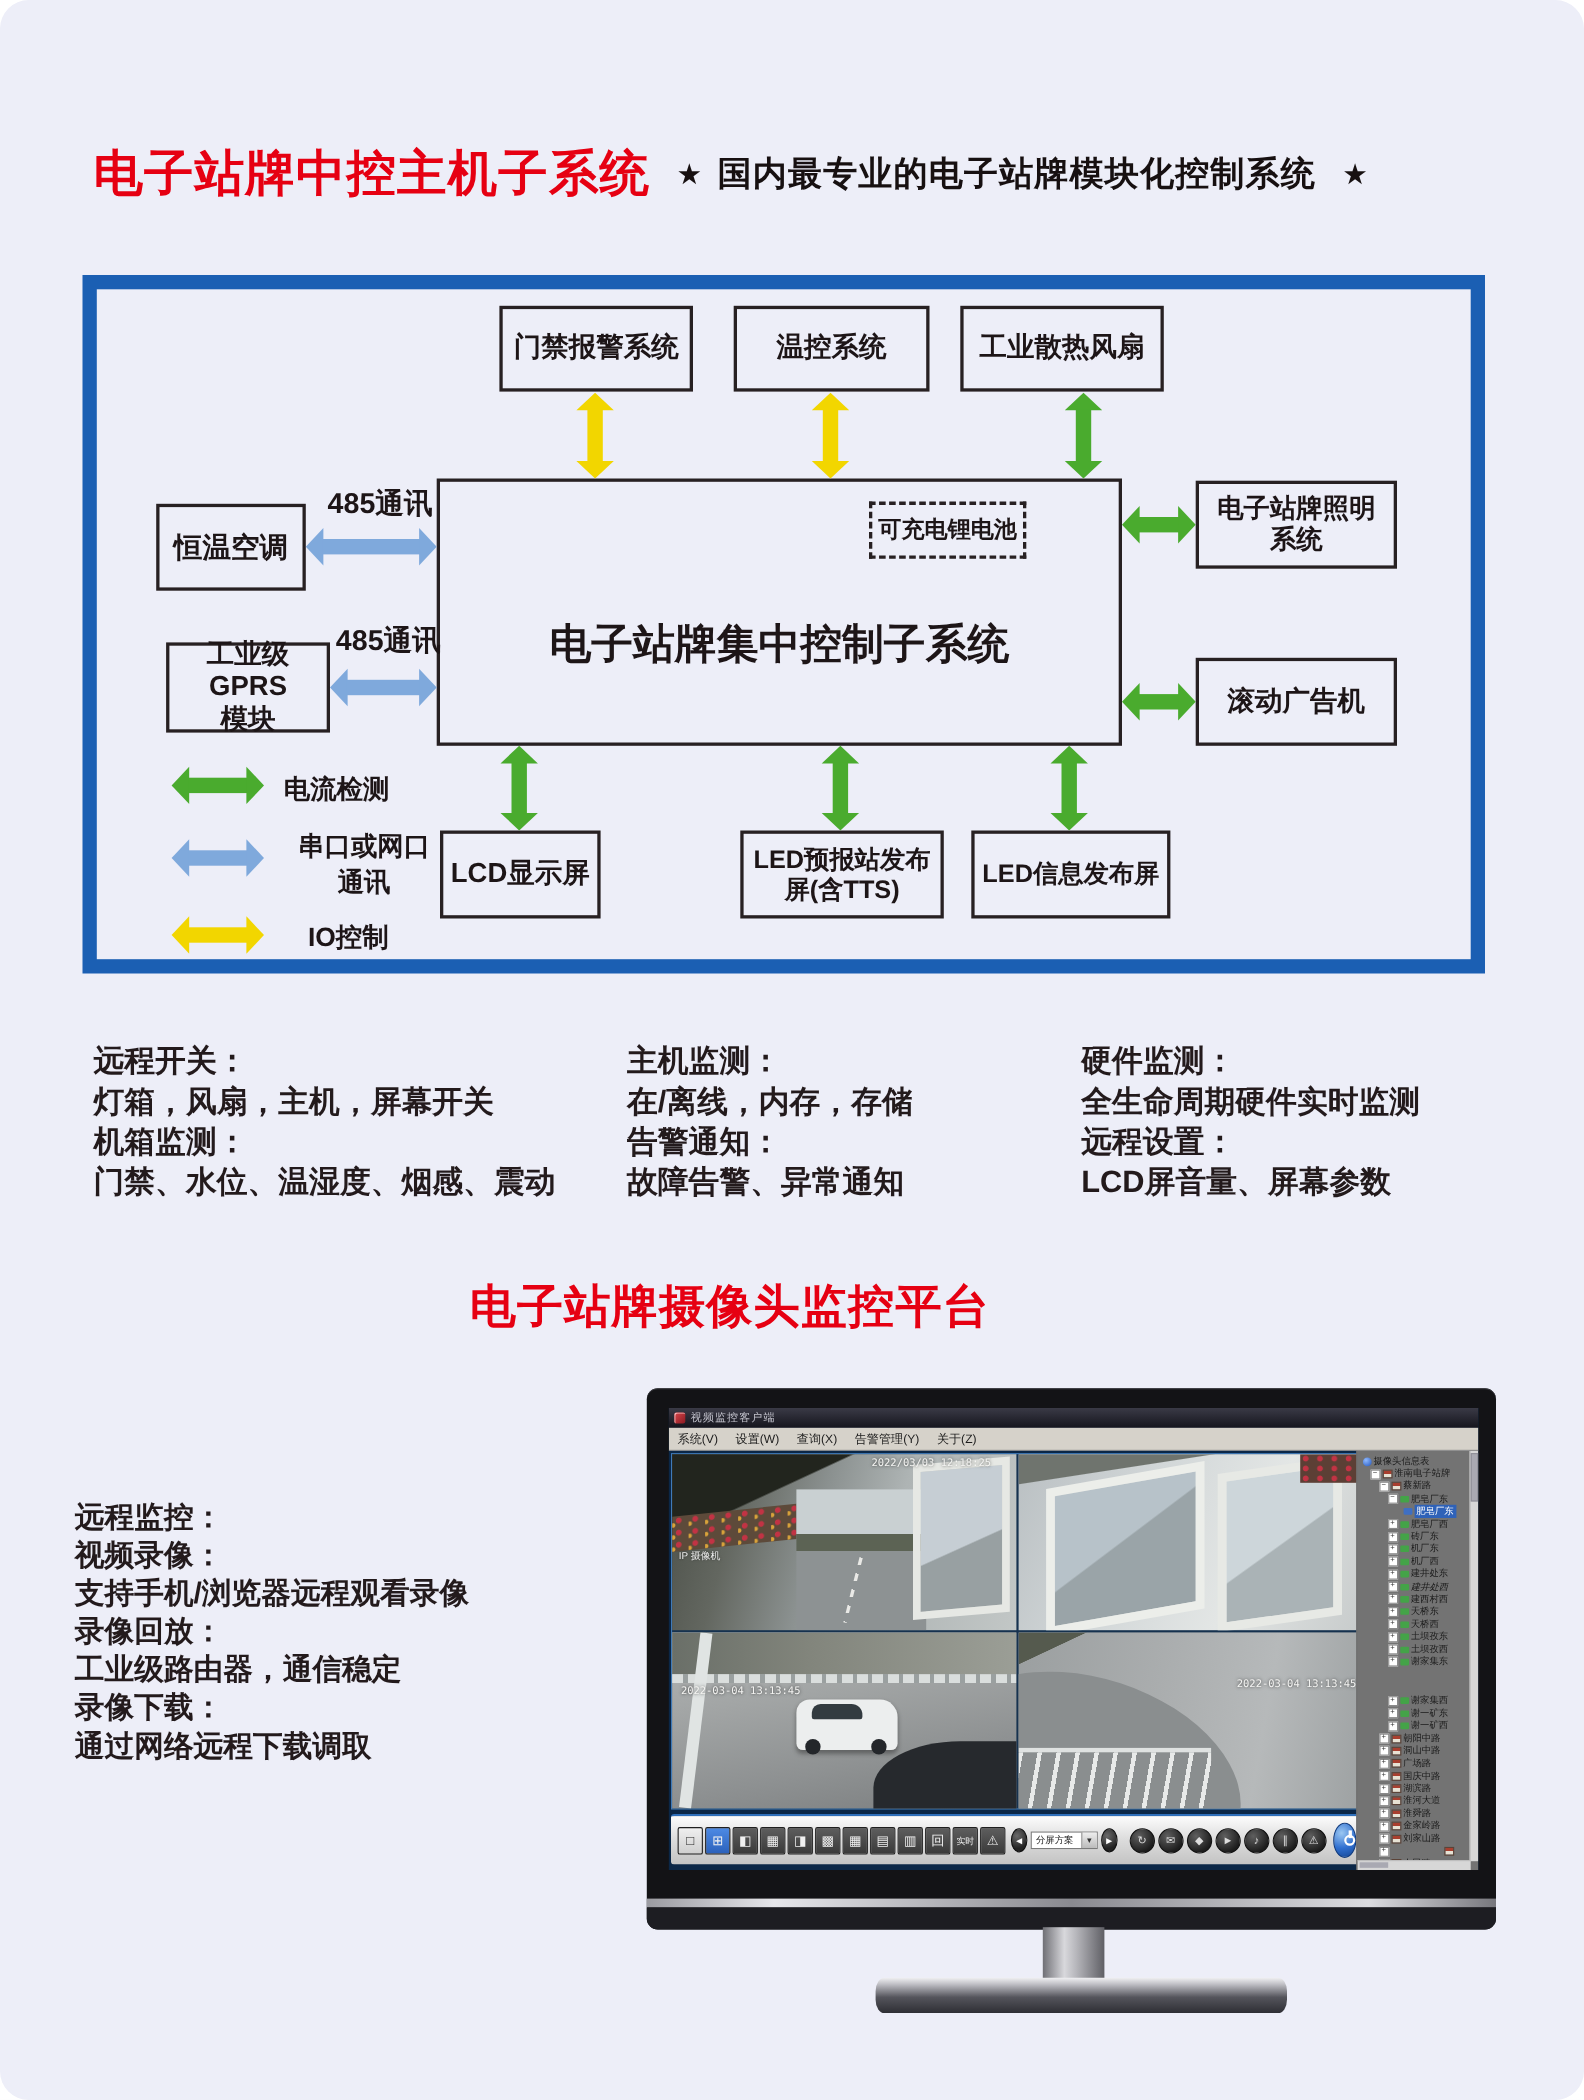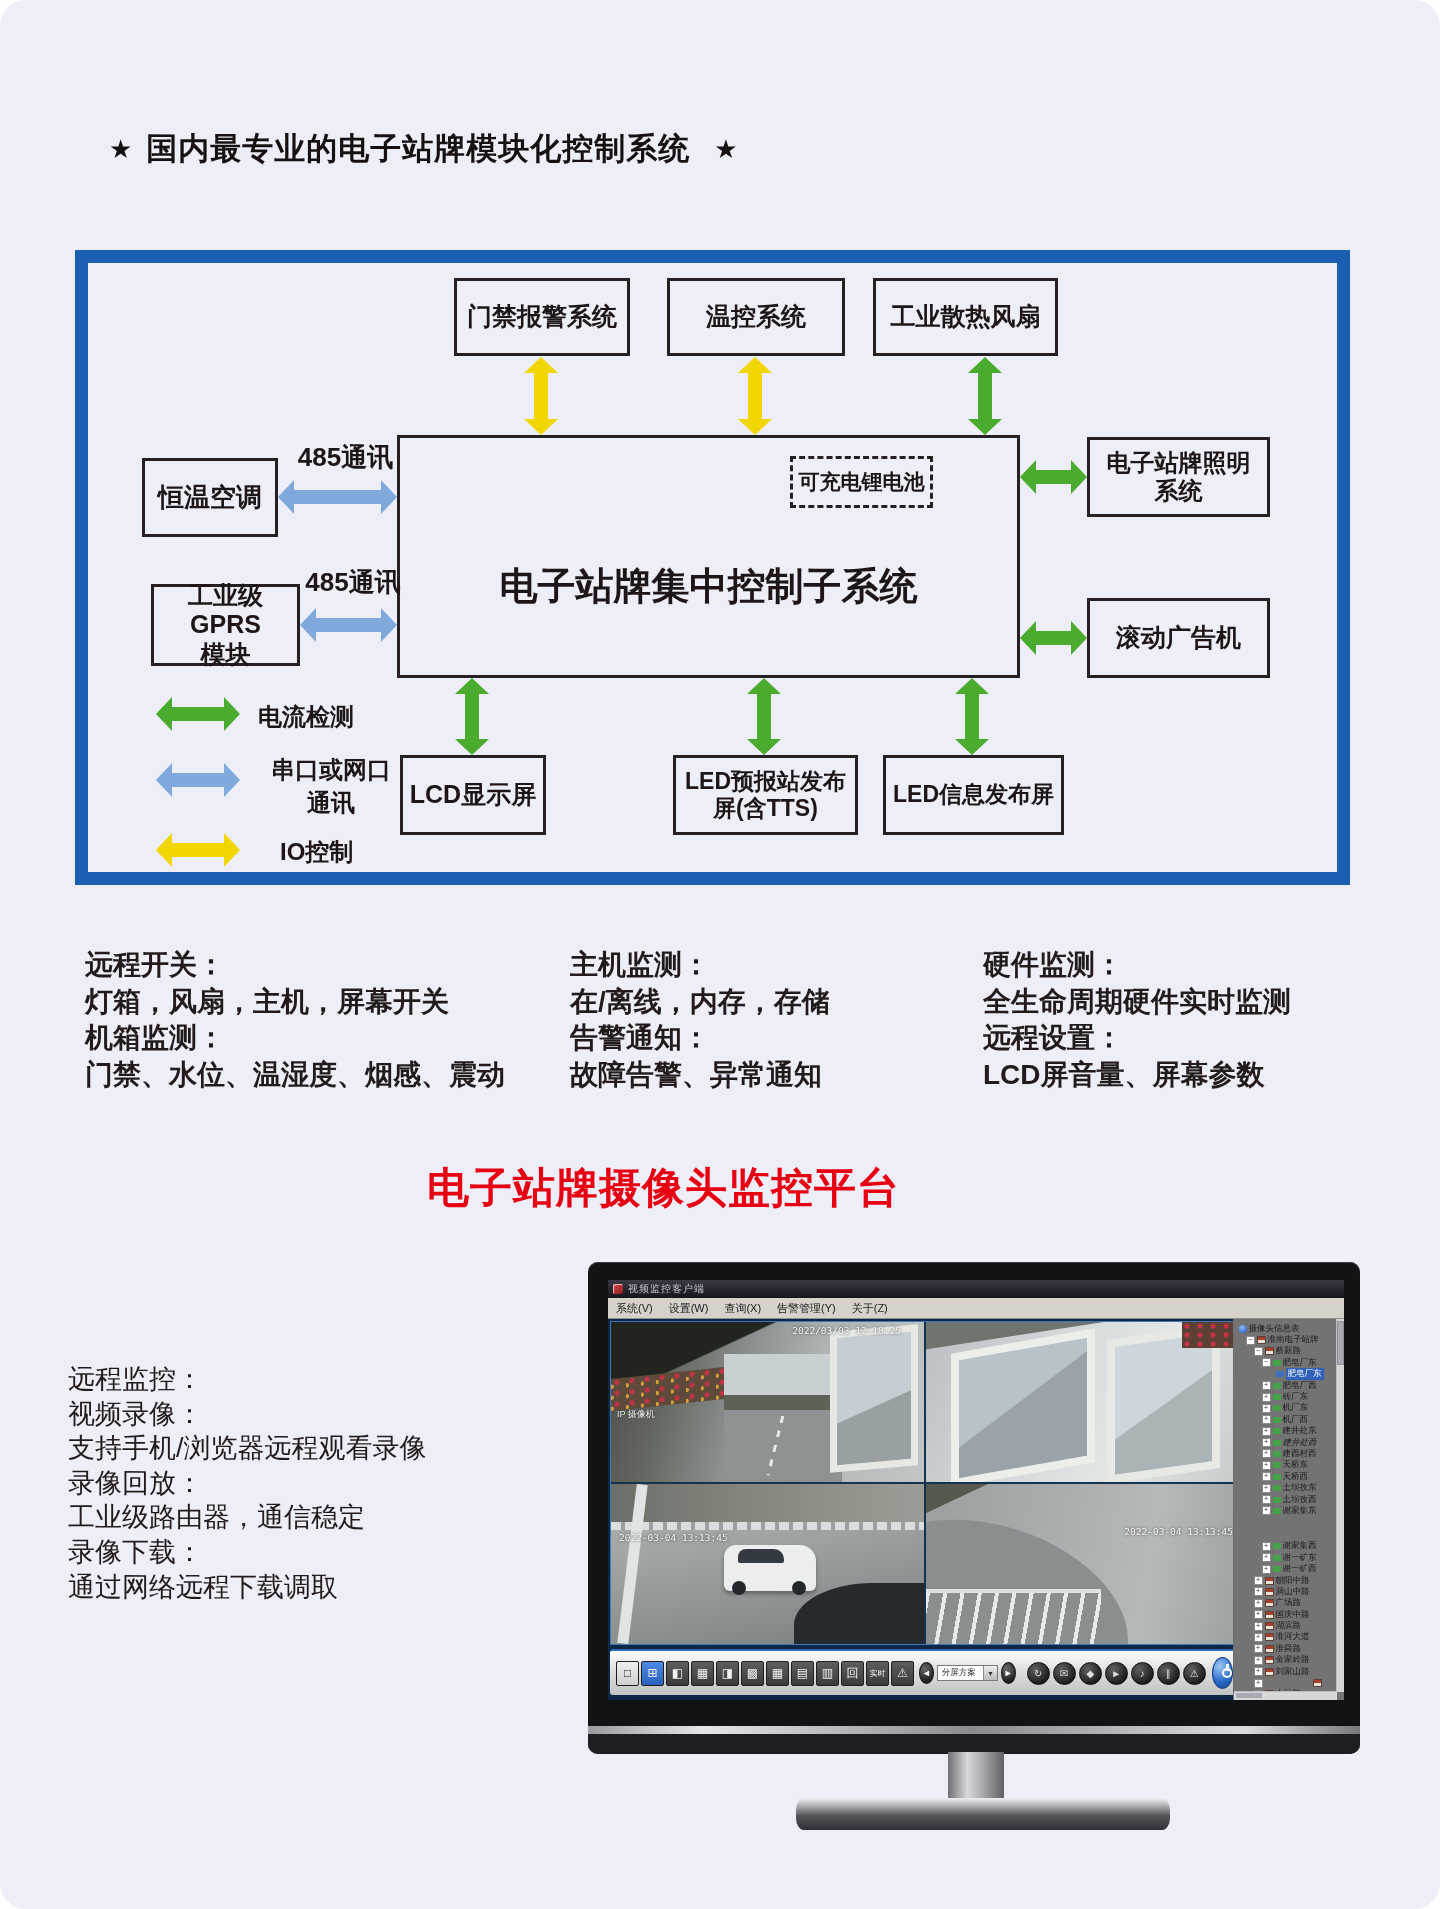--- a/index.html
+++ b/index.html
@@ -25,21 +25,21 @@
   .arrow.h .b{right:0;top:0;border-width:17px 0 17px 16px;border-left-color:currentColor;}
   .arrow.v{width:34px;}
   .arrow.v .bar{top:15px;bottom:15px;left:10px;right:10px;}
   .arrow.v .a{top:0;left:0;border-width:0 17px 16px 17px;border-bottom-color:currentColor;}
   .arrow.v .b{bottom:0;left:0;border-width:16px 17px 0 17px;border-top-color:currentColor;}
   .c-g{color:#4aab2e;}.c-b{color:#7fa9dc;}.c-y{color:#f2d600;}
   
   .fcol{position:absolute;font-size:28px;font-weight:600;color:#231a1c;line-height:36.5px;white-space:nowrap;}
   
   .title2{position:absolute;left:427px;top:1160px;font-size:42px;font-weight:700;color:#e60012;letter-spacing:1px;white-space:nowrap;}
-  .s2feat{position:absolute;left:68px;top:1362px;font-size:27px;font-weight:400;color:#231a1c;line-height:34.6px;white-space:nowrap;}
+  .s2feat{position:absolute;left:68px;top:1362px;font-size:27px;font-weight:700;color:#231a1c;line-height:34.6px;white-space:nowrap;}
   
   .monitor{position:absolute;left:588px;top:1262px;width:772px;height:492px;background:#131316;border-radius:10px;box-shadow:inset 0 1px 0 #3a3a40;}
   .silver{position:absolute;left:0;right:0;top:464px;height:8px;background:linear-gradient(90deg,#9b9ba1,#e6e6ea 15%,#8a8a90 50%,#dcdce0 85%,#77777d);}
   .chin{position:absolute;left:0;right:0;top:472px;height:20px;background:#1d1d22;border-radius:0 0 10px 10px;}
   .neck{position:absolute;left:948px;top:1752px;width:56px;height:48px;background:linear-gradient(90deg,#6f6f75,#d8d8dc 35%,#b5b5ba 55%,#5f5f65);}
   .base{position:absolute;left:796px;top:1798px;width:374px;height:32px;border-radius:8px/12px;background:linear-gradient(#f0f0f2,#c0c0c6 18%,#55555c 55%,#2e2e34);}
   .screen{position:absolute;left:20px;top:18px;width:736px;height:420px;background:#0c2340;overflow:hidden;}
   .titlebar{position:absolute;left:0;top:0;width:736px;height:18px;background:linear-gradient(#3a3a46,#15151d);display:flex;align-items:center;padding-left:5px;box-sizing:border-box;}
   .app-ico{width:10px;height:10px;border-radius:2px;background:linear-gradient(135deg,#d8474c,#8c1a22);margin-right:5px;box-shadow:inset 1px 1px 0 #f3b8ba;}
   .titletext{font-size:10px;color:#c2c2cc;letter-spacing:1px;}
@@ -81,20 +81,21 @@
   .vsb .thumb{position:absolute;left:0;right:0;top:2px;height:42px;background:#a9a9b2;border:1px solid #8f8f98;}
   .hsb{position:absolute;left:0;right:7px;bottom:0;height:8px;background:#d7d7d7;border-top:1px solid #bdbdbd;}
   .hsb .thumb{position:absolute;left:2px;top:1px;width:26px;height:5px;background:#a9a9b2;}
 </style>
 </head>
 <body>
 
 <div class="canvas">
 
   <div class="header">
+    <span class="title-red">电子站牌中控主机子系统</span>
     <span class="title-star">★</span>
     <span class="title-sub">国内最专业的电子站牌模块化控制系统</span>
     <span class="title-star">★</span>
   </div>
 
   <div class="frame">
 
     <div class="dbox" style="left:366px;top:15px;width:176px;height:78px;font-size:25px;">
         <span>门禁报警系统</span>
       </div>

